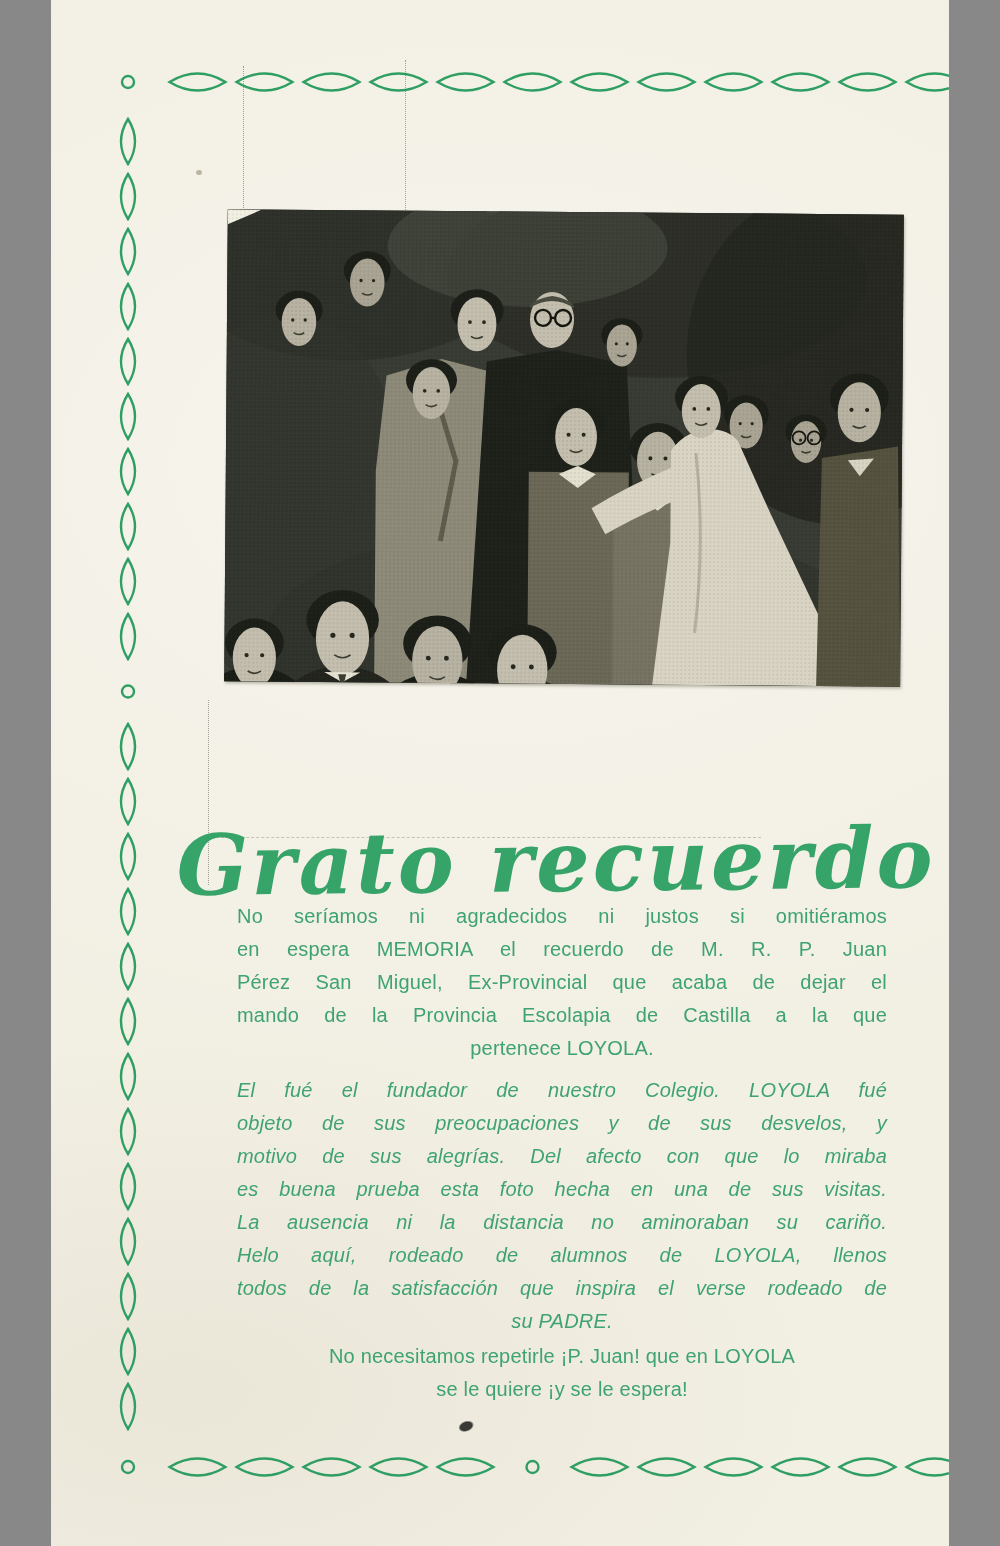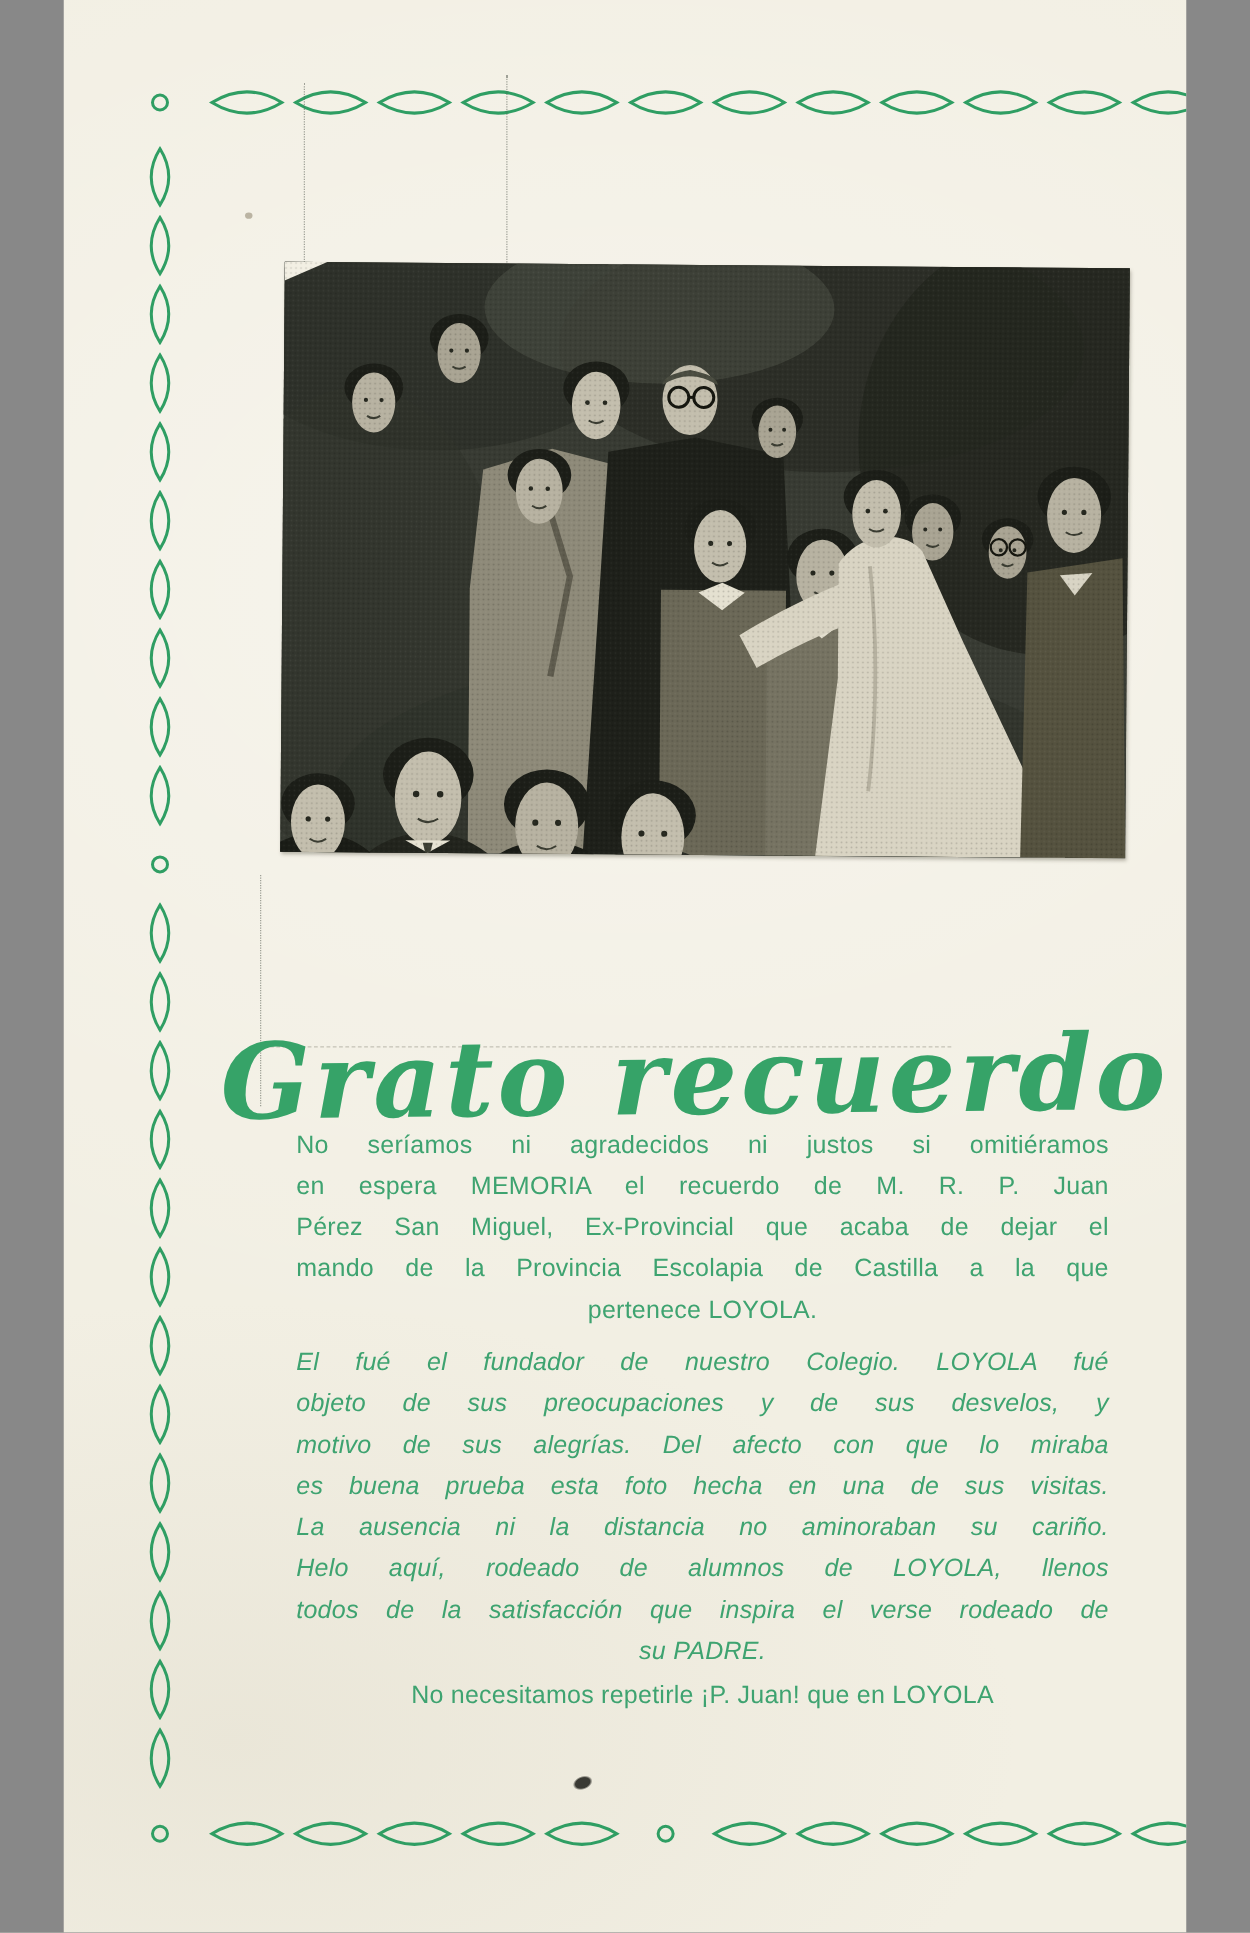--- a/index.html
+++ b/index.html
@@ -301,16 +301,17 @@
         <div class="tline justify">objeto de sus preocupaciones y de sus desvelos, y</div>
         <div class="tline justify">motivo de sus alegrías. Del afecto con que lo miraba</div>
         <div class="tline justify">es buena prueba esta foto hecha en una de sus visitas.</div>
         <div class="tline justify">La ausencia ni la distancia no aminoraban su cariño.</div>
         <div class="tline justify">Helo aquí, rodeado de alumnos de LOYOLA, llenos</div>
         <div class="tline justify">todos de la satisfacción que inspira el verse rodeado de</div>
         <div class="tline center">su PADRE.</div>
       </div>
       <div class="para">
         <div class="tline center">No necesitamos repetirle ¡P. Juan! que en LOYOLA</div>
+        <div class="tline center">se le quiere ¡y se le espera!</div>
       </div>
     </section>
 
 </div>
 
 </body></html>

